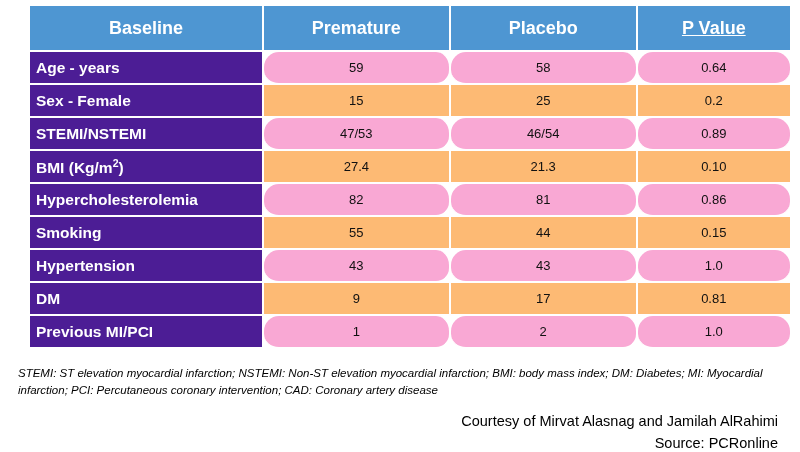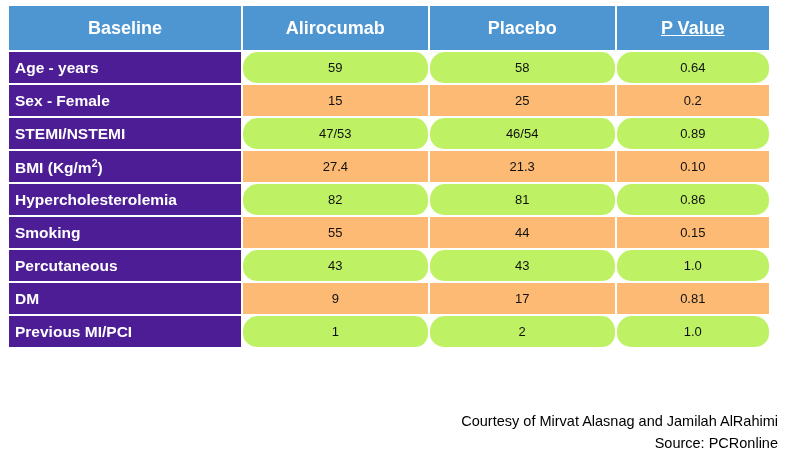--- a/index.html
+++ b/index.html
@@ -16,21 +16,21 @@
   .slide {
     position: relative;
     width: 800px;
     height: 452px;
     background: #ffffff;
   }
   table.data-table {
     border-collapse: separate;
     border-spacing: 0;
     width: 760px;
-    margin: 6px 0 0 9px;
+    margin: 6px 0 0 30px;
     table-layout: fixed;
   }
   table.data-table th {
     background: #4e96d2;
     color: #ffffff;
     font-size: 18px;
     font-weight: bold;
     text-align: center;
     height: 44px;
     padding: 0 4px;
@@ -58,21 +58,21 @@
     color: #111111;
     text-align: center;
     height: 29px;
     border-bottom: 2px solid #ffffff;
     border-right: 2px solid #ffffff;
     padding: 0 2px;
   }
   table.data-table td.val:last-child {
     border-right: none;
   }
-  tr.odd td.val { background: #bef264; border-radius: 15px; }
+  tr.odd td.val { background: #f9a8d4; border-radius: 15px; }
   tr.even td.val { background: #fdba74; }
 
   .footnote {
     position: absolute;
     left: 18px;
     top: 359px;
     width: 766px;
     font-size: 11.5px;
     font-style: italic;
     color: #000000;
@@ -92,21 +92,21 @@
 </style>
 </head>
 <body>
 
 <div class="slide">
 
   <table class="data-table">
     <thead>
       <tr>
         <th style="width:31%">Baseline</th>
-        <th style="width:24.5%">Alirocumab</th>
+        <th style="width:24.5%">Premature</th>
         <th style="width:24.5%">Placebo</th>
         <th style="width:20%">P Value</th>
       </tr>
     </thead>
     <tbody>
       <tr class="odd">
         <td class="rowhead">Age - years</td>
         <td class="val">59</td>
         <td class="val">58</td>
         <td class="val">0.64</td>
@@ -135,39 +135,40 @@
         <td class="val">81</td>
         <td class="val">0.86</td>
       </tr>
       <tr class="even">
         <td class="rowhead">Smoking</td>
         <td class="val">55</td>
         <td class="val">44</td>
         <td class="val">0.15</td>
       </tr>
       <tr class="odd">
-        <td class="rowhead">Percutaneous</td>
+        <td class="rowhead">Hypertension</td>
         <td class="val">43</td>
         <td class="val">43</td>
         <td class="val">1.0</td>
       </tr>
       <tr class="even">
         <td class="rowhead">DM</td>
         <td class="val">9</td>
         <td class="val">17</td>
         <td class="val">0.81</td>
       </tr>
       <tr class="odd">
         <td class="rowhead">Previous MI/PCI</td>
         <td class="val">1</td>
         <td class="val">2</td>
         <td class="val">1.0</td>
       </tr>
     </tbody>
   </table>
 
+  <div class="footnote">STEMI: ST elevation myocardial infarction; NSTEMI: Non-ST elevation myocardial infarction; BMI: body mass index; DM: Diabetes; MI: Myocardial infarction; PCI: Percutaneous coronary intervention; CAD: Coronary artery disease</div>
 
   <div class="credit">
     <div>Courtesy of  Mirvat Alasnag and Jamilah AlRahimi</div>
     <div>Source: PCRonline</div>
   </div>
 
 </div>
 
 </body></html>

